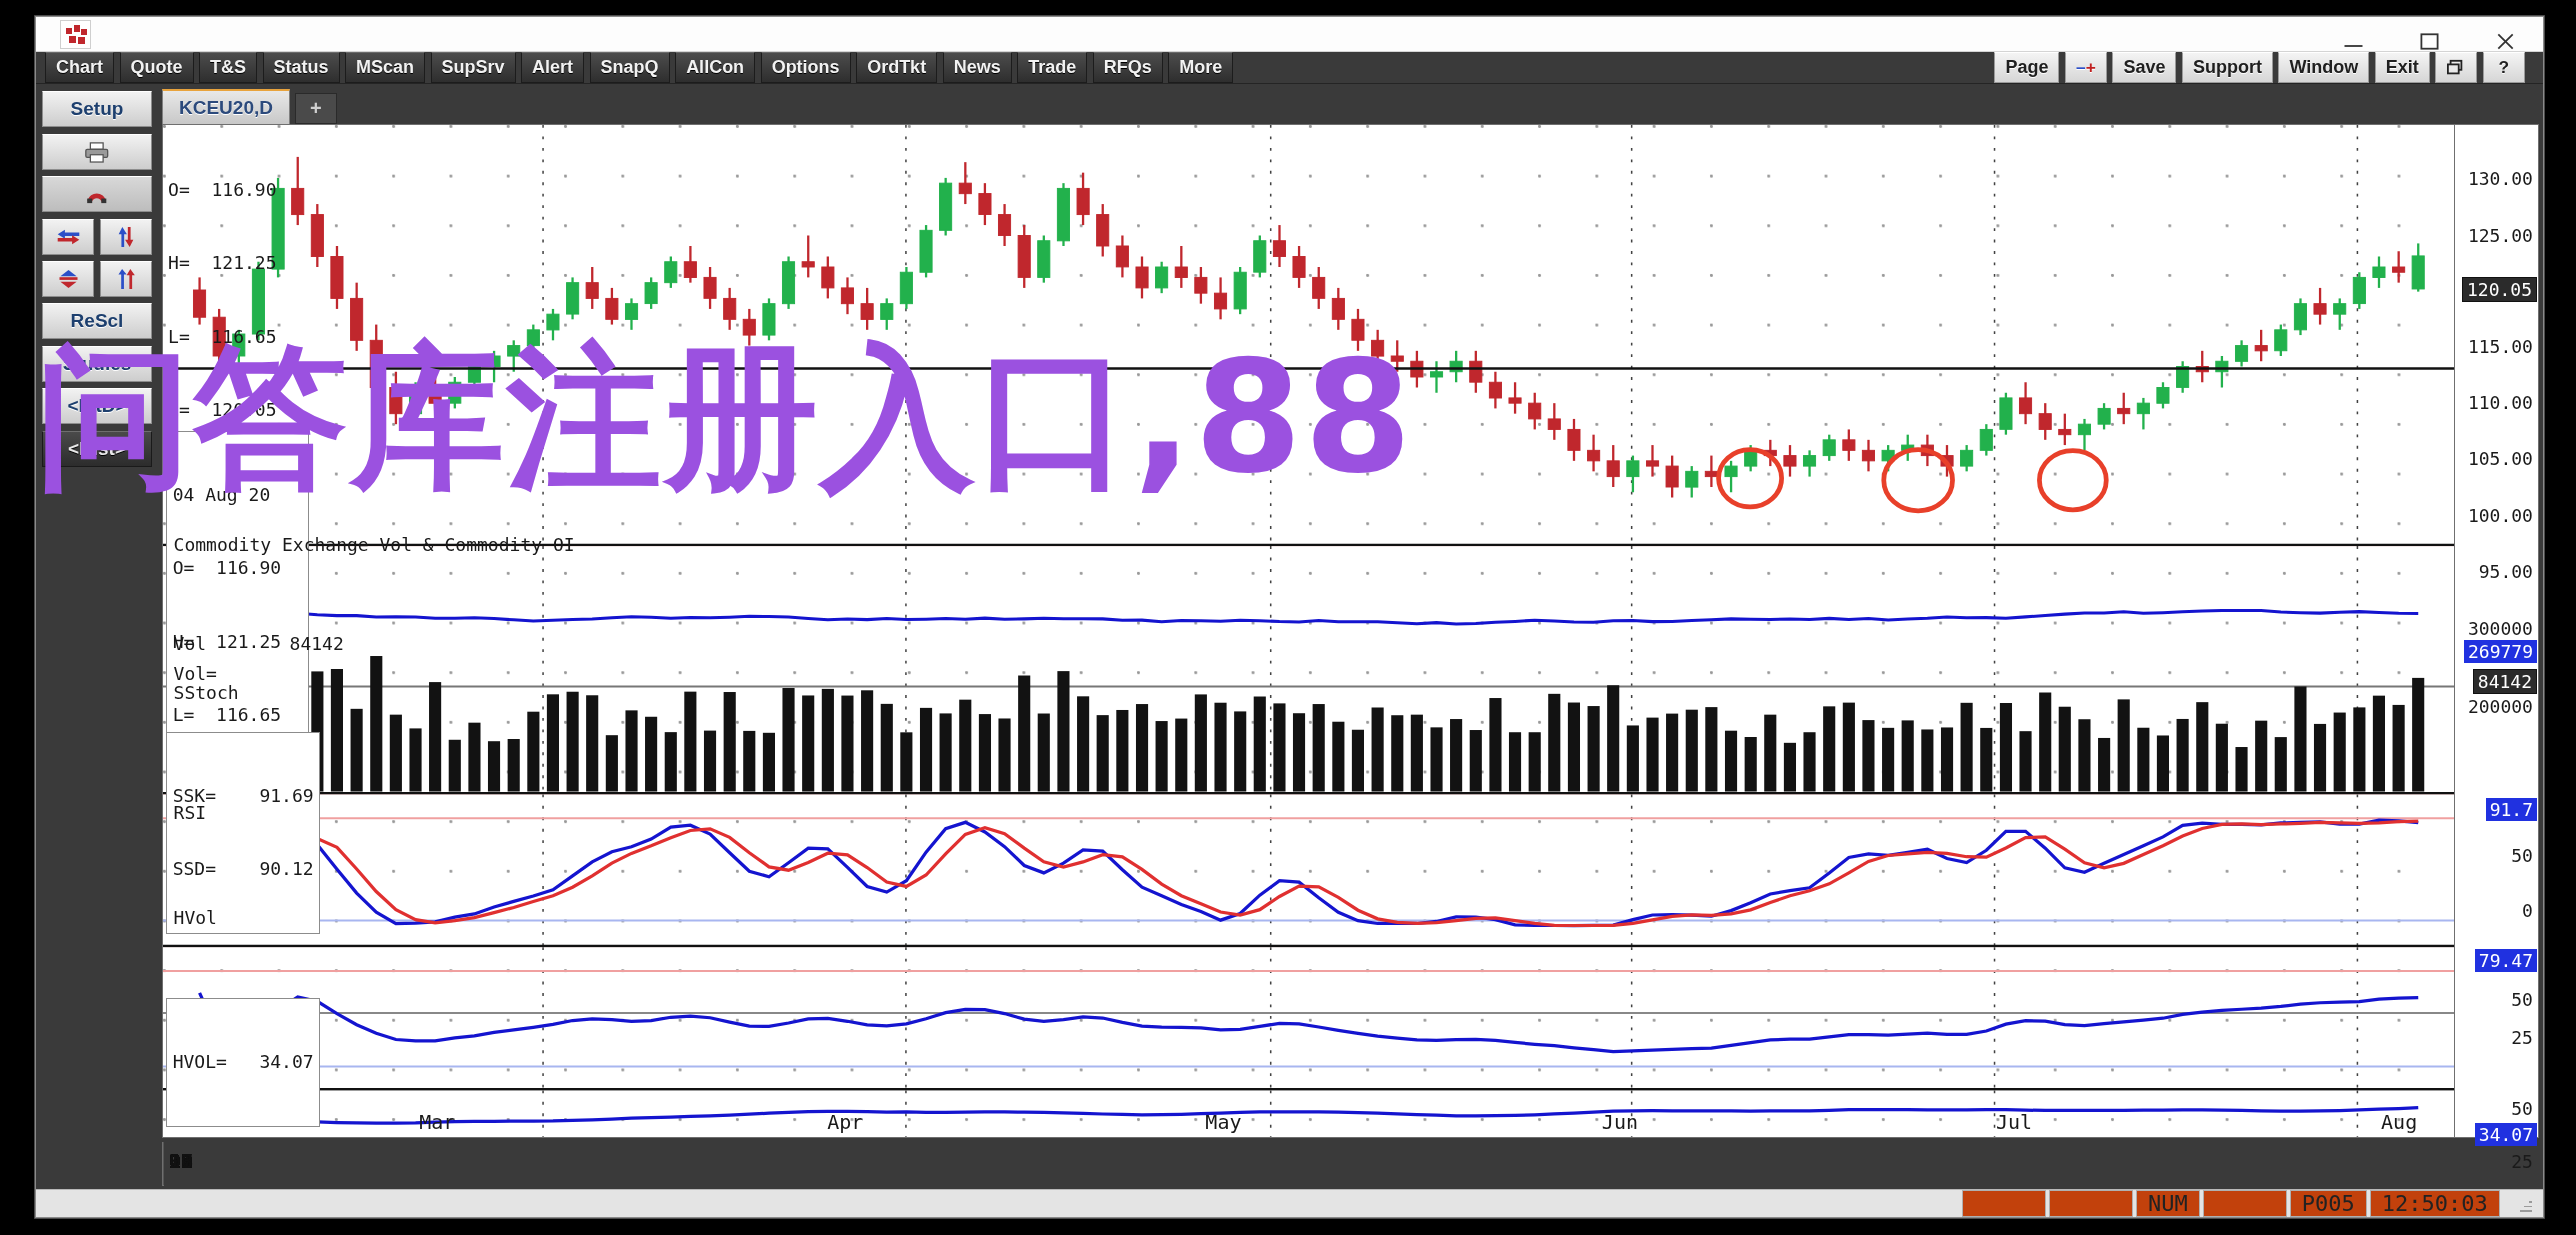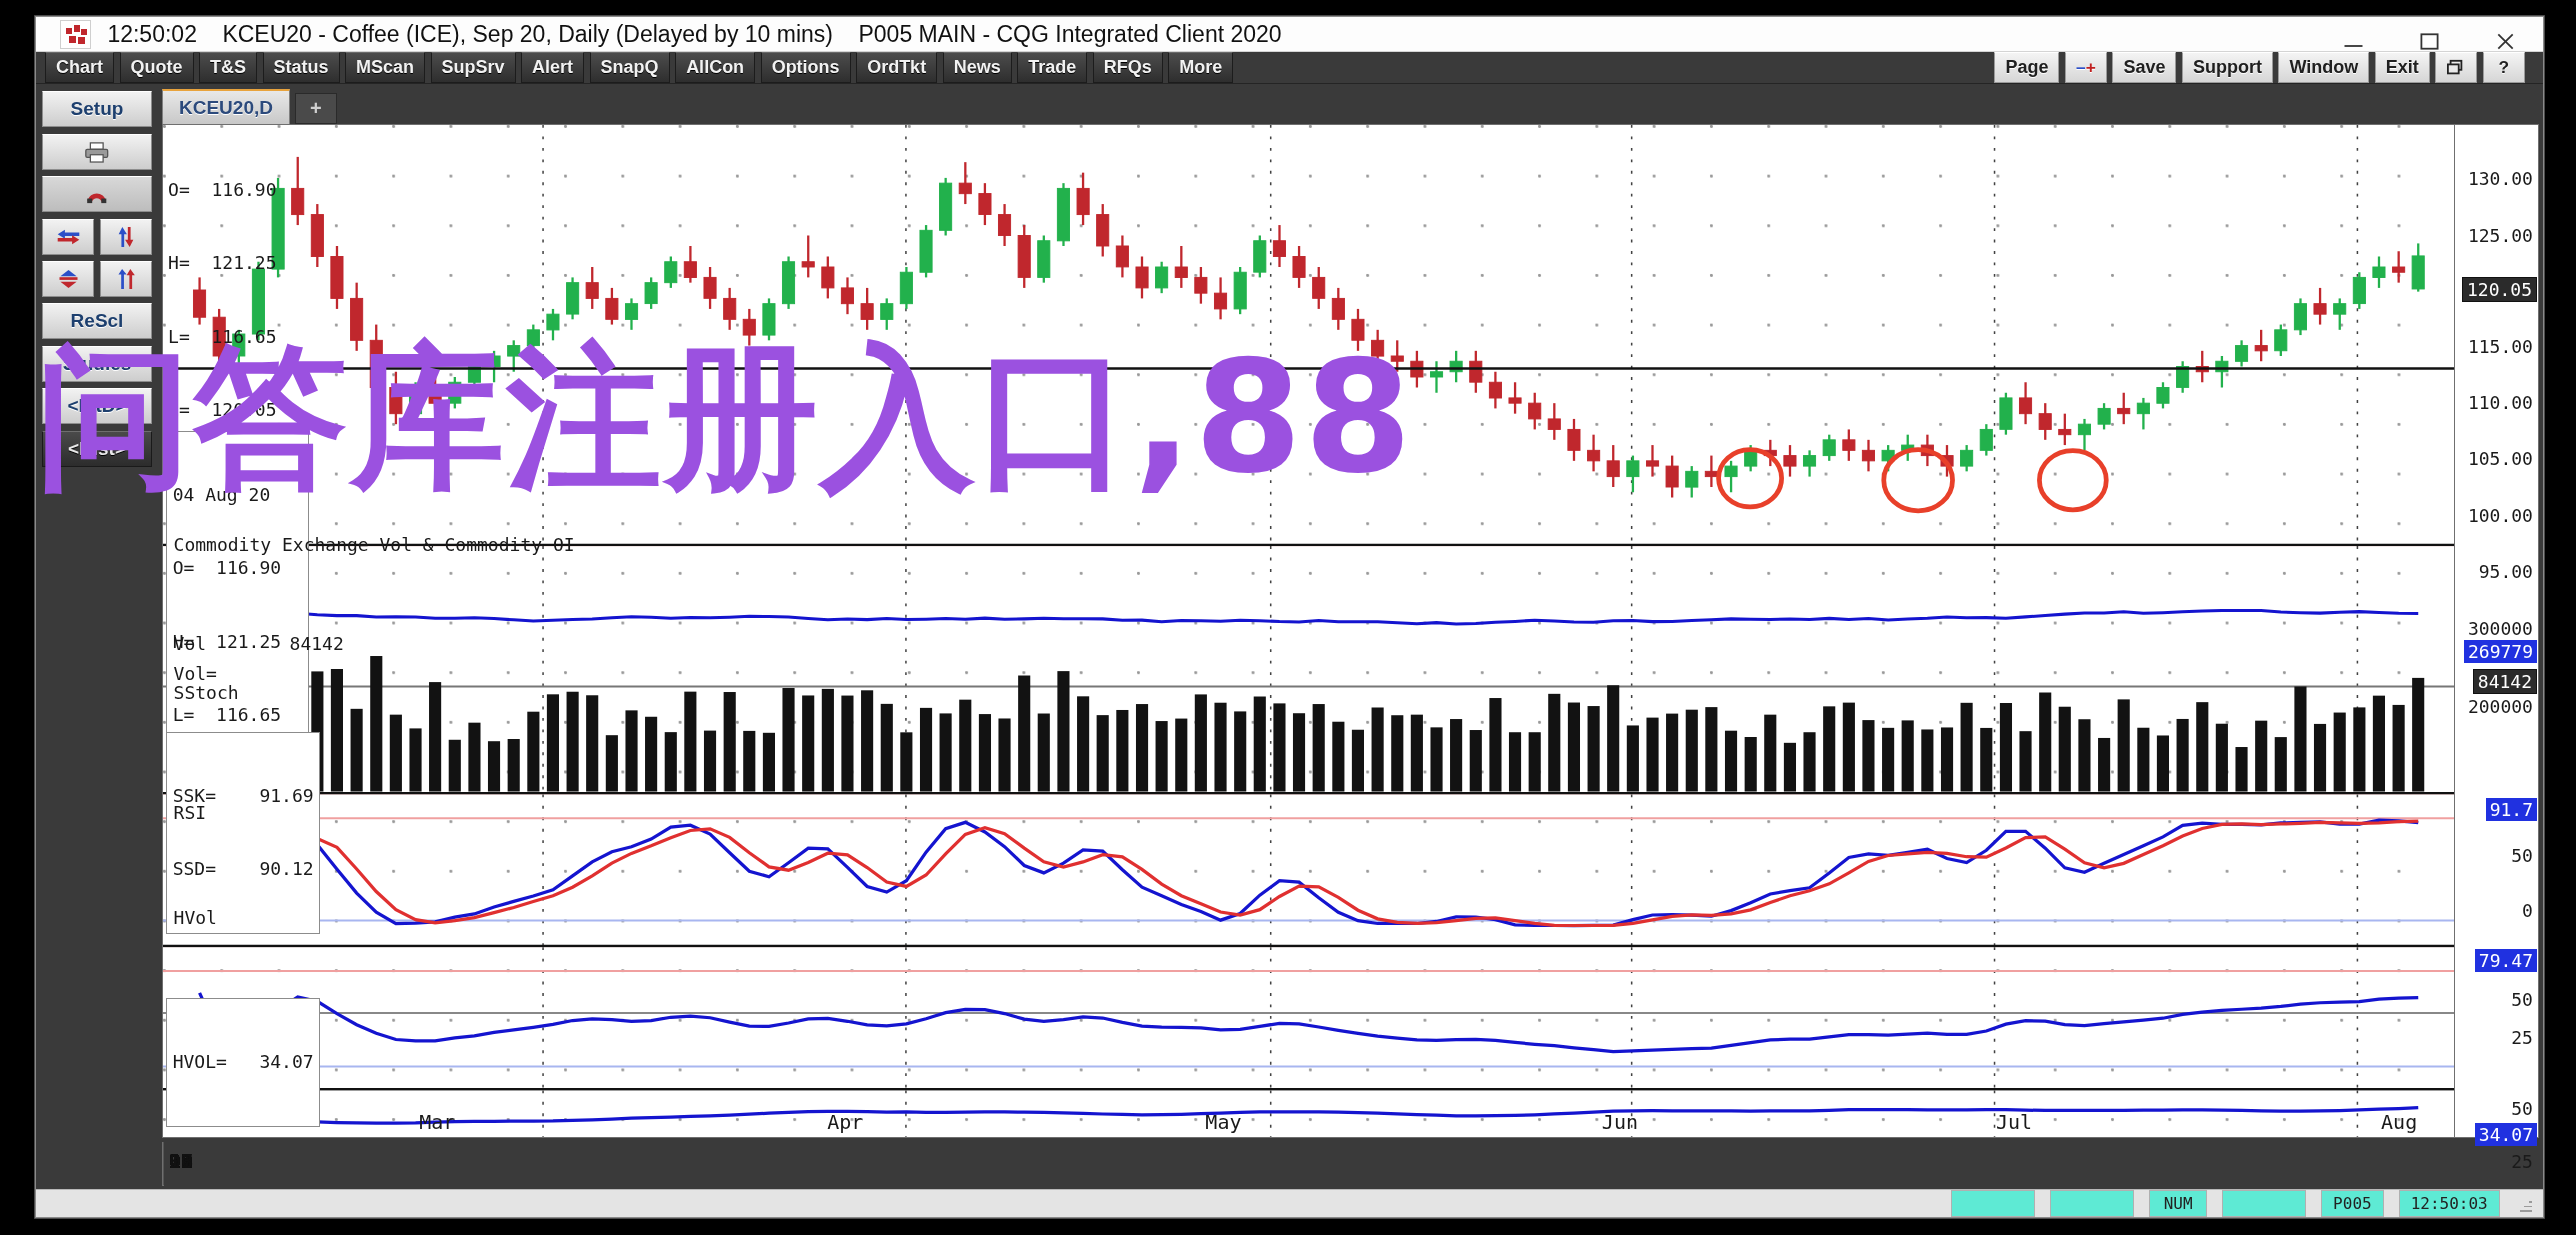--- a/index.html
+++ b/index.html
@@ -127,24 +127,24 @@
   .datestrip { height:44px; background:#fff; border:0.9px solid #6f6f6f; border-top:none; position:relative; }
   .dtick { position:absolute; top:0; height:100%; border-left:0.9px solid #555; }
   .dlab { position:absolute; top:7.3px; font-family:"DejaVu Sans Mono", monospace; font-size:20px; color:#111; }
 
   
   .statusbar {
     height:40px; background:#e4e4e4; border-top:0.9px solid #b8b8b8;
     display:flex; align-items:center; justify-content:flex-end; padding-right:9px; gap:0;
   }
   .scell {
-    height:27px; min-width:58px; padding:0 11px; margin-left:15px;
-    border:0.9px solid #b0b0b0; background:#5eead4;
+    height:27px; min-width:58px; padding:0 11px; margin-left:3px;
+    border:0.9px solid #b0b0b0; background:#c2410c;
     display:flex; align-items:center; justify-content:center;
-    font-size:16px; color:#222; font-family:"DejaVu Sans Mono", monospace;
+    font-size:22px; color:#222; font-family:"DejaVu Sans Mono", monospace;
   }
   .scell.blank { min-width:84px; }
   .grip { width:27px; height:27px; margin-left:7.3px; position:relative; }
   .grip span { position:absolute; right:1.8px; background:#9a9a9a; height:1.8px; }
 
   
   .watermark {
     position:absolute; left:36px; top:315px; width:2183px;
     font-family:"DejaVu Sans", sans-serif; font-size:155px; font-weight:bold;
     color:#9b51e0; letter-spacing:1.8px; white-space:nowrap; pointer-events:none; z-index:40;
@@ -155,27 +155,20 @@
 
 <div id="app">
 
   <div class="titlebar">
     <div class="app-icon">
       <i></i>
         <i></i>
         <i></i>
         <i></i>
         <i></i>
-    </div>
-    <div class="title-text">
-      <span>12:50:02</span>
-      <span class="sp"></span>
-      <span>KCEU20 - Coffee (ICE), Sep 20, Daily (Delayed by 10 mins)</span>
-      <span class="sp"></span>
-      <span>P005 MAIN - CQG Integrated Client 2020</span>
     </div>
     <div class="wincontrols">
       <div class="wc">
         <svg width="27" height="27" viewBox="0 0 30 30">
             <line x1="5" y1="20" x2="25" y2="20" stroke="#333" stroke-width="2"></line>
           </svg>
       </div>
       <div class="wc">
         <svg width="27" height="27" viewBox="0 0 30 30">
             <rect x="6" y="7" width="18" height="16" fill="none" stroke="#333" stroke-width="2"></rect>

